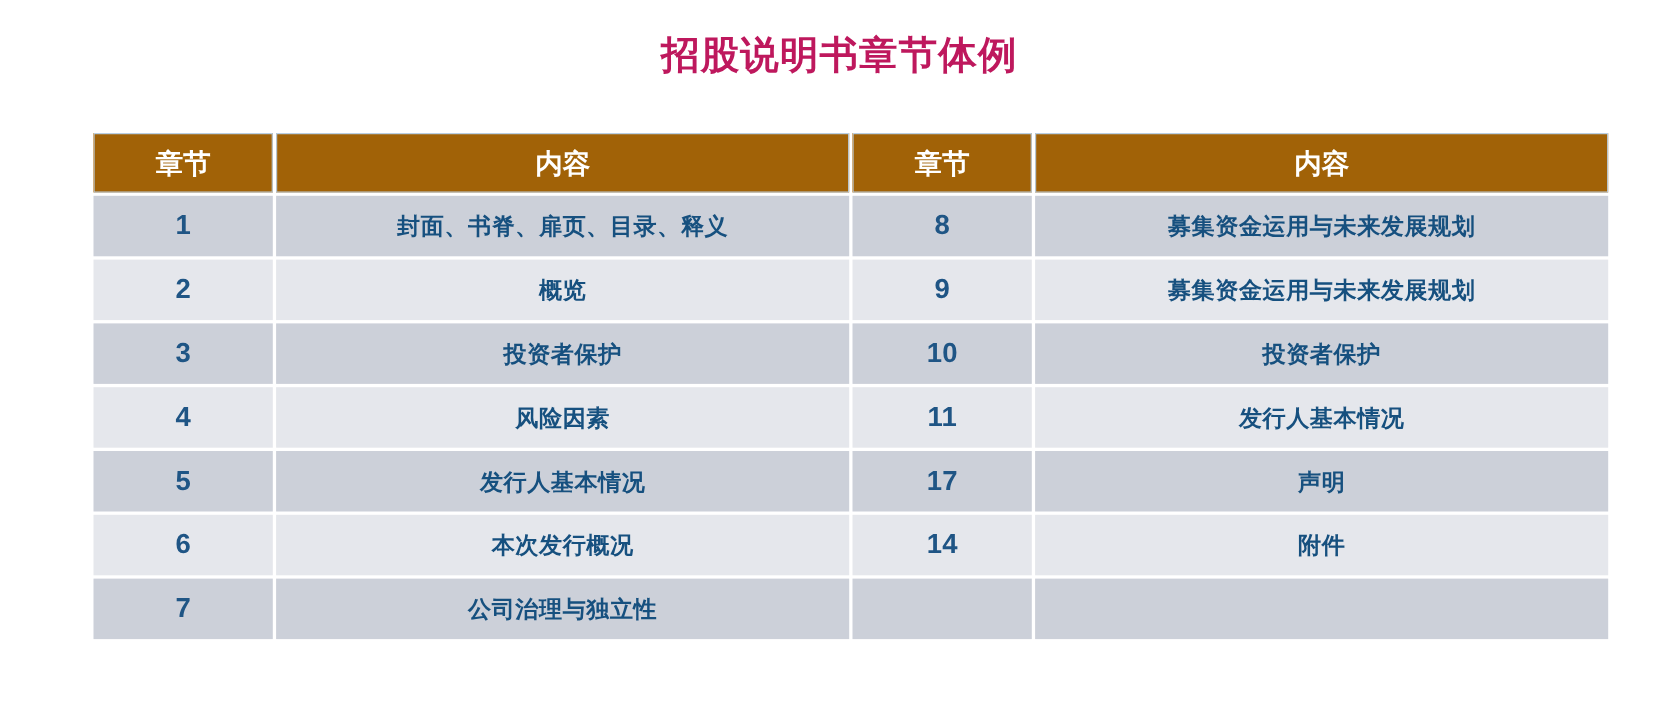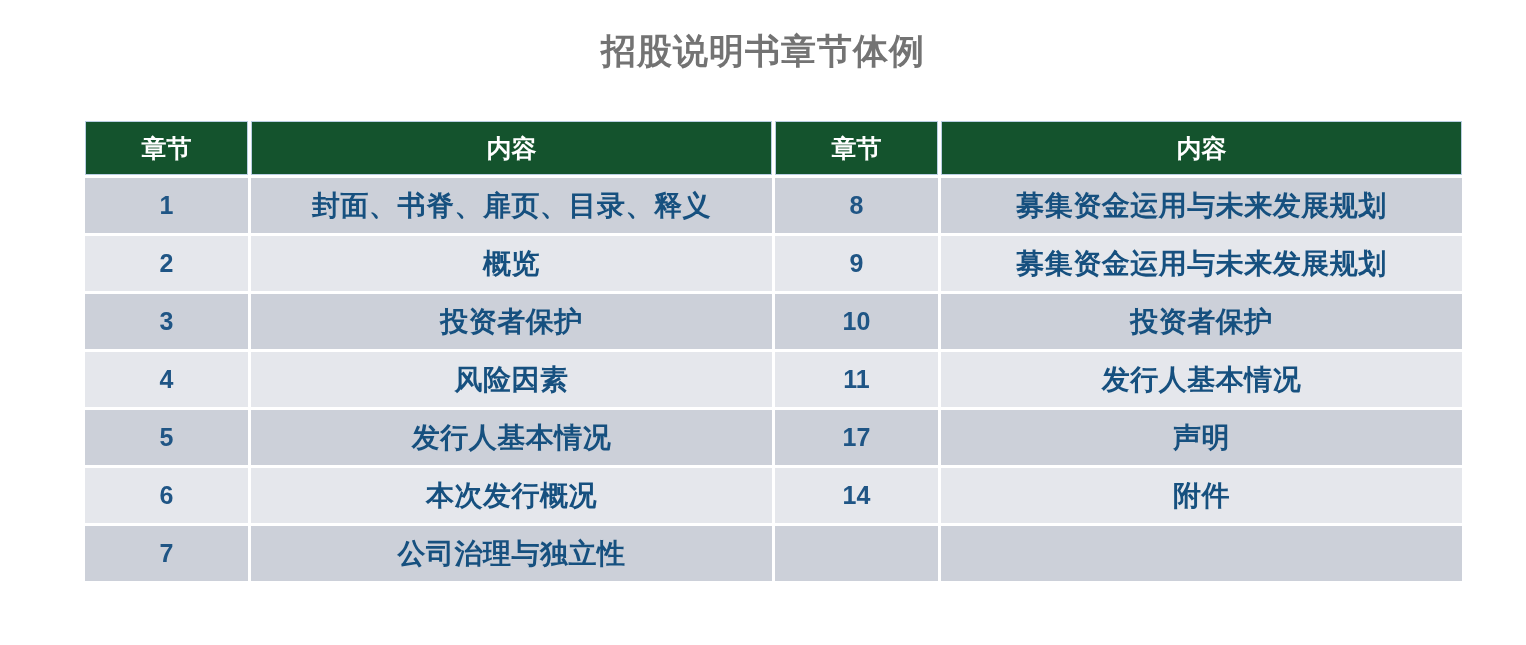--- a/index.html
+++ b/index.html
@@ -22,21 +22,21 @@
   }
 
   .title {
     position: absolute;
     top: 28px;
     left: 0;
     width: 1526px;
     text-align: center;
     font-size: 35px;
     font-weight: bold;
-    color: #737373;
+    color: #be185d;
     letter-spacing: 1px;
     line-height: 46px;
     white-space: nowrap;
   }
 
   .table-wrap {
     position: absolute;
     left: 85px;
     top: 121px;
     width: 1340px;
@@ -56,21 +56,21 @@
     margin: 0;
     text-align: center;
     vertical-align: middle;
     height: 55px;
     font-weight: bold;
     overflow: hidden;
     white-space: nowrap;
   }
 
   table.chapters thead th {
-    background: #14532d;
+    background: #a16207;
     color: #ffffff;
     font-size: 25px;
     height: 54px;
     box-shadow: inset 0 0 0 1px #b9cee2;
   }
 
   .col-ch  { width: 163px; }
   .col-ct  { width: 521px; }
 
   tbody tr.band-dark td {
@@ -79,21 +79,21 @@
   tbody tr.band-light td {
     background: #E5E7EC;
   }
 
   td.num {
     color: #1F5585;
     font-size: 25px;
   }
   td.txt {
     color: #16507F;
-    font-size: 28px;
+    font-size: 21px;
     letter-spacing: 0.5px;
   }
   td.empty {
     font-size: 0;
   }
 </style>
 </head>
 <body>
 
 <div class="page">

